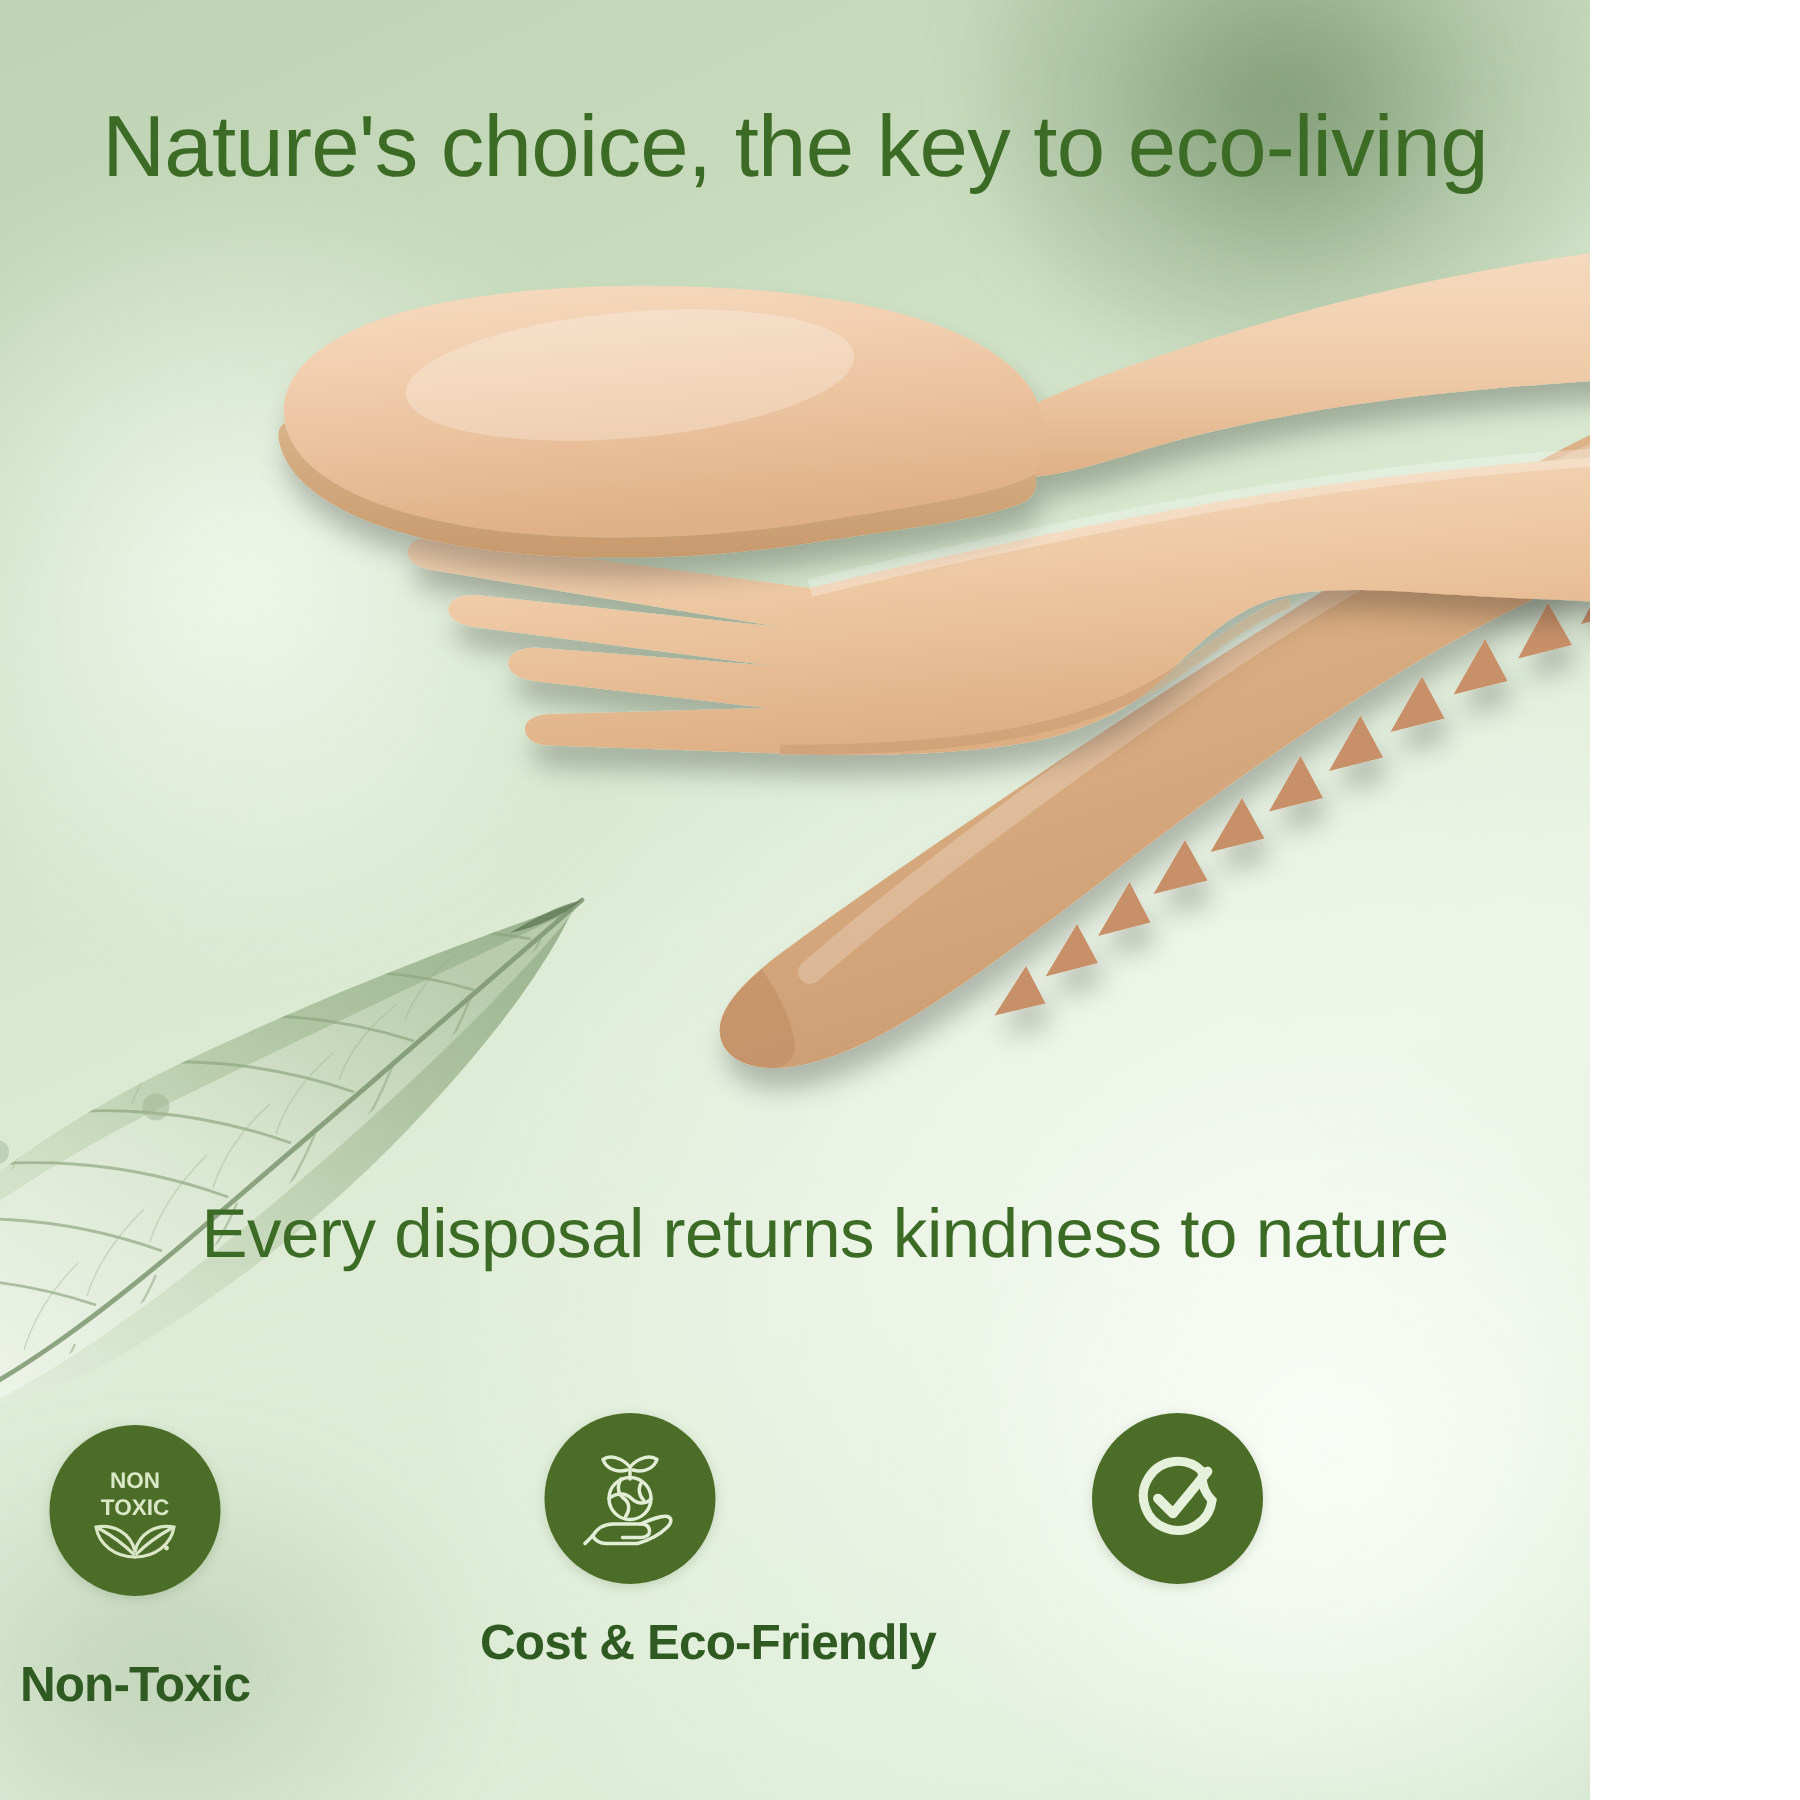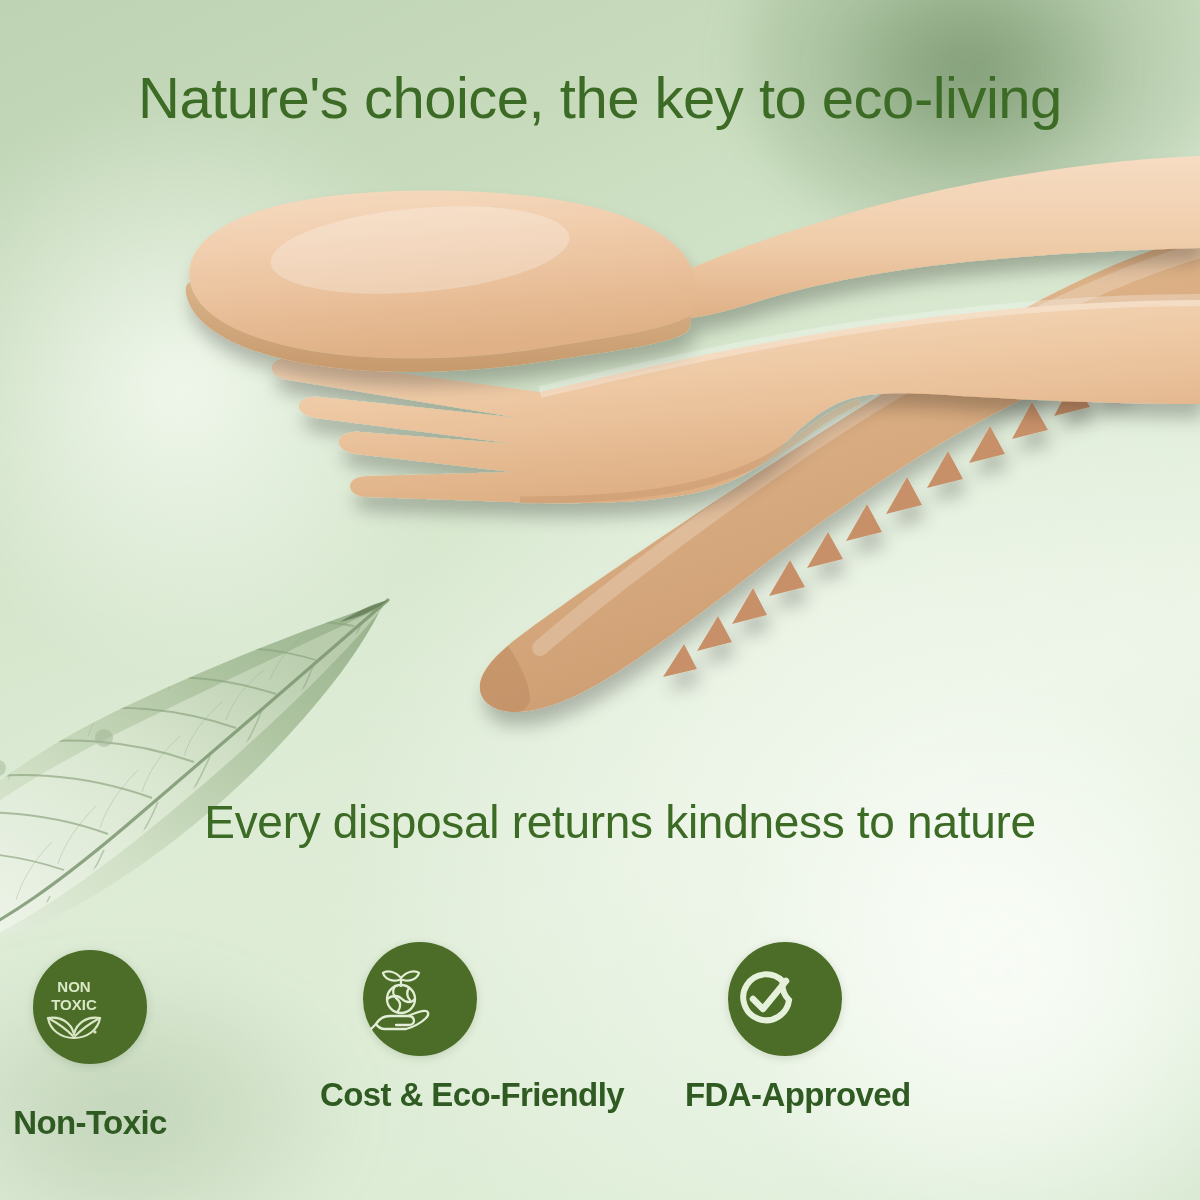--- a/index.html
+++ b/index.html
@@ -2,21 +2,21 @@
 <html><head>
 <meta charset="utf-8">
 <style>
   html, body {
     margin: 0;
     padding: 0;
     background: #ffffff;
   }
   #poster {
     position: relative;
-    width: 1200px;
+    width: 1060px;
     height: 1200px;
     overflow: hidden;
     font-family: "Liberation Sans", sans-serif;
     background: #cfe0c4;
   }
 
   
   .bg-base {
     position: absolute;
     inset: 0;
@@ -135,20 +135,21 @@
     text-align: center;
   }
   .badge-circle {
     width: 114px;
     height: 114px;
     margin: 0 auto;
     border-radius: 50%;
     background: #4c6d27;
     display: flex;
     align-items: center;
+    justify-content: center;
     box-shadow: 0 2px 8px rgba(60,90,40,0.18);
   }
   .badge-circle svg { display: block; }
   .badge-label {
     margin-top: 20px;
     font-size: 33px;
     font-weight: 700;
     color: #2f5a22;
     letter-spacing: -0.6px;
     white-space: nowrap;
@@ -436,18 +437,17 @@
       <div class="badge-label">Cost &amp; Eco-Friendly</div>
     </div>
 
     <div class="badge b3">
       <div class="badge-circle">
         <svg width="76" height="76" viewBox="0 0 76 76">
           <path d="M52,18 A23,23 0 1 0 61,36 A23,23 0 0 1 52,18" fill="none" stroke="#e6f1dc" stroke-width="6" stroke-linecap="round" transform="rotate(8 38 38)"></path>
           <path d="M25,38 L35,48 L58,20" fill="none" stroke="#e6f1dc" stroke-width="6.5" stroke-linecap="round" stroke-linejoin="round"></path>
         </svg>
       </div>
-      <div class="badge-label">FDA-Approved</div>
     </div>
 
 
   </div>
 </div>
 
 </body></html>

